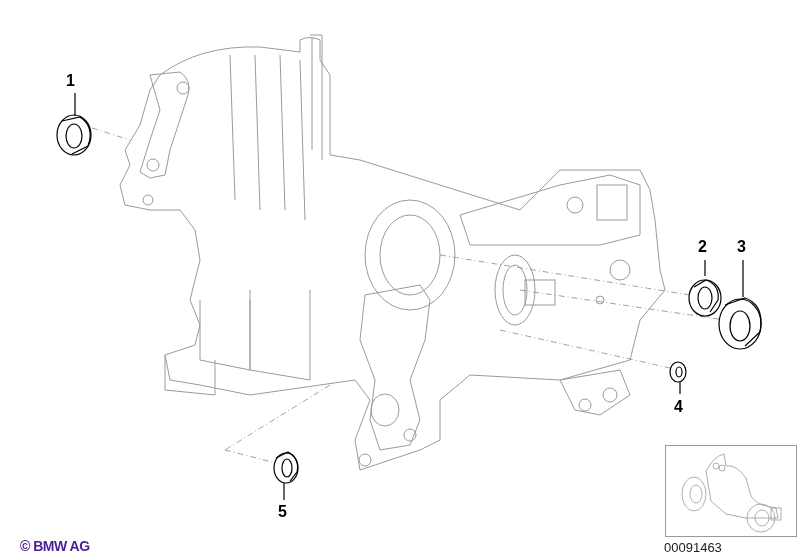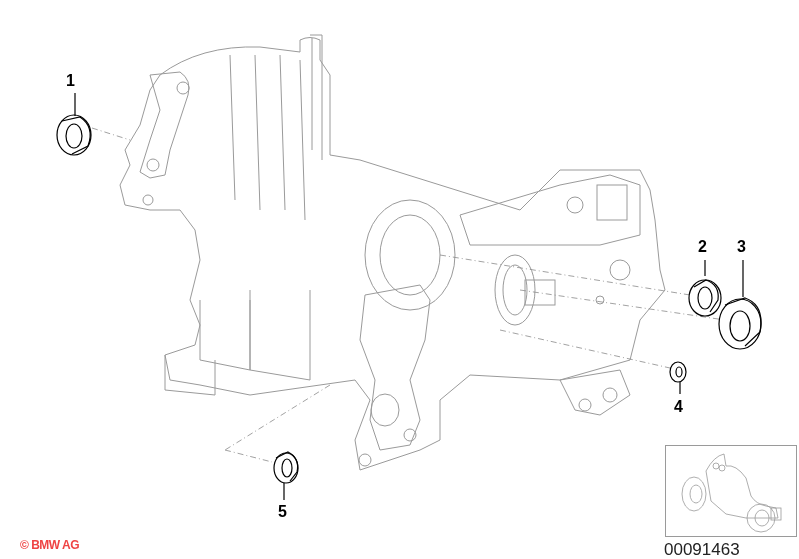--- a/index.html
+++ b/index.html
@@ -1,23 +1,23 @@
 <!DOCTYPE html>
 <html><head>
 <meta charset="utf-8">
 <style>
   html, body { margin: 0; padding: 0; background: #ffffff; }
   body { width: 799px; height: 559px; position: relative; overflow: hidden;
          font-family: "Liberation Sans", sans-serif; }
   #diagram { position: absolute; left: 0; top: 0; width: 799px; height: 559px; }
   .callout { position: absolute; font-weight: bold; font-size: 16px; color: #000;
              font-family: "Liberation Sans", sans-serif; }
-  .copyright { position: absolute; left: 20px; top: 538px; font-size: 12px; font-weight: bold;
-               color: #ef4444; letter-spacing: -0.5px; }
-  .doc-number { position: absolute; left: 664px; top: 540px; font-size: 17px; color: #222; }
+  .copyright { position: absolute; left: 20px; top: 538px; font-size: 14px; font-weight: bold;
+               color: #4c1d95; letter-spacing: -0.5px; }
+  .doc-number { position: absolute; left: 664px; top: 540px; font-size: 13px; color: #222; }
   .thumb { position: absolute; left: 665px; top: 445px; width: 130px; height: 90px;
            border: 1px solid #9a9a9a; background: #fff; }
 </style>
 </head>
 <body>
 
 <svg id="diagram" viewBox="0 0 799 559" xmlns="http://www.w3.org/2000/svg">
 
   <g fill="none" stroke="#9a9a9a" stroke-width="1">
 

